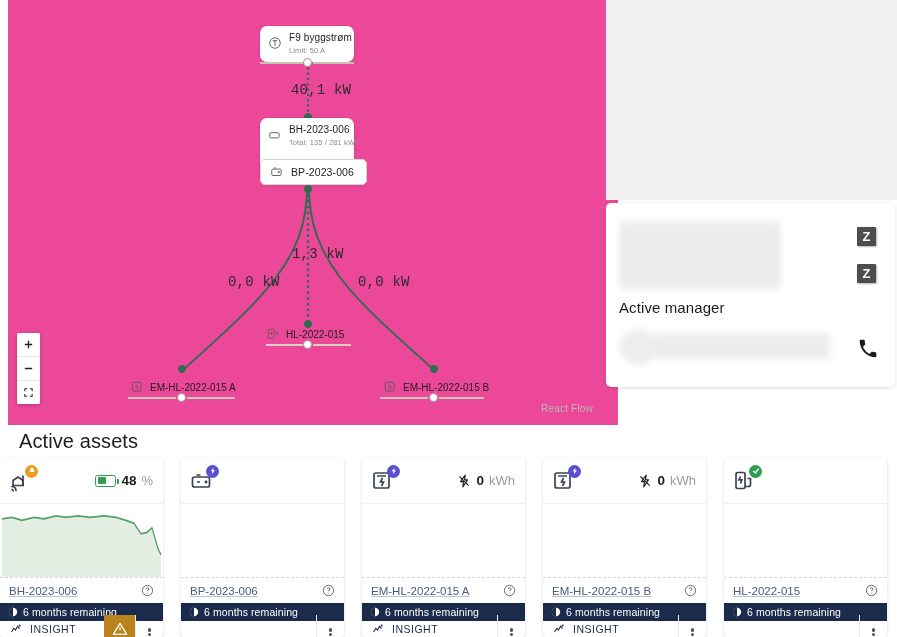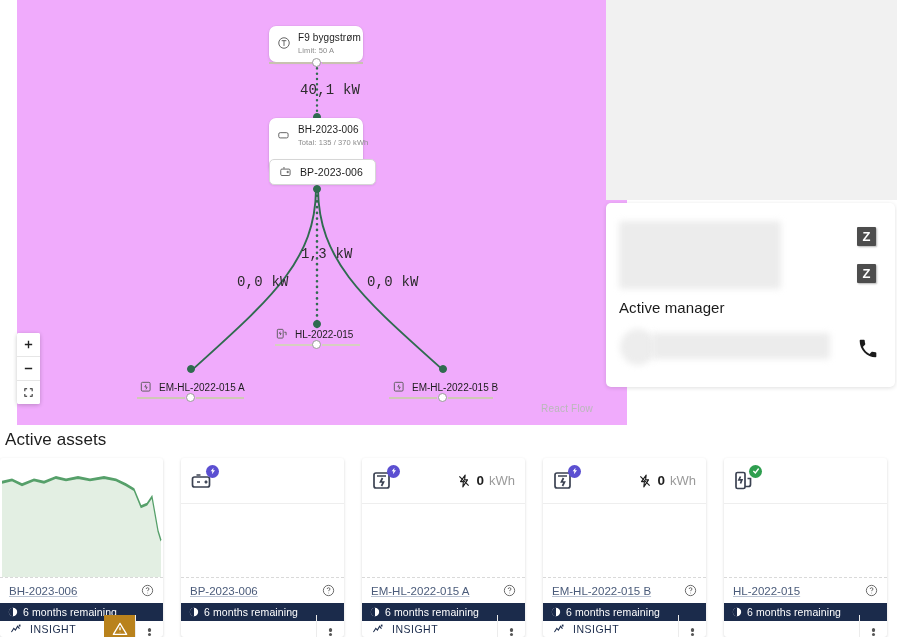--- a/index.html
+++ b/index.html
@@ -7,22 +7,22 @@
     margin: 0; padding: 0;
     width: 897px; height: 637px;
     background: #ffffff;
     font-family: "Liberation Sans", sans-serif;
     overflow: hidden;
   }
   #app { position: relative; width: 897px; height: 637px; background:#fff; }
 
   
   #flow-canvas {
-    position: absolute; left:17px; top:0; width:610px; height:425px;
-    background:#f0abfc; overflow:hidden;
+    position: absolute; left:8px; top:0; width:610px; height:425px;
+    background:#ec4899; overflow:hidden;
   }
   .flow-svg { position:absolute; left:0; top:0; width:610px; height:425px; }
 
   .edge-label {
     position:absolute; font-size:14px; color:#2b2b2b; letter-spacing:.2px;
     white-space:nowrap; font-family:Liberation Mono, monospace;
   }
 
   
   .node {
@@ -102,21 +102,21 @@
     background:#4d4d4d; color:#fff; border-radius:1px;
     font-size:13px; font-weight:bold; display:flex; align-items:center; justify-content:center;
     font-family:"Liberation Sans", sans-serif;
     box-shadow:1px 1px 2px rgba(0,0,0,.3);
   }
   #phone-icon { position:absolute; right:17px; top:136px; width:20px;height:20px; color:#1b1b1b; }
   #phone-icon svg { width:20px;height:20px; }
 
   
   #assets-title {
-    position:absolute; left:5px; top:430px; font-size:17px; color:#1d1d1d;
+    position:absolute; left:19px; top:430px; font-size:20px; color:#1d1d1d;
     letter-spacing:.1px;
   }
   #cards {
     position:absolute; left:0px; top:458px; width:897px; height:179px;
     display:flex; gap:18px; padding-left:0px;
   }
   .card {
     width:163px; background:#fff; border-radius:3px;
     box-shadow:0 1px 3px rgba(0,0,0,.16);
     display:flex; flex-direction:column; overflow:hidden;
@@ -224,21 +224,21 @@
 
     <div class="handle-dot" style="left:296px; top:113px;"></div>
     <div class="node" style="left:252px; top:118px; width:94px; padding-bottom:26px;">
       <span class="node-ico">
         <svg viewBox="0 0 24 24" fill="none" stroke="currentColor" stroke-width="1.6">
           <rect x="3" y="8" width="16" height="9" rx="2.5"></rect>
         </svg>
       </span>
       <span class="node-txt">
         <span class="node-title">BH-2023-006</span>
-        <span class="node-sub">Total: 135 / 370 kWh</span>
+        <span class="node-sub">Total: 135 / 281 kWh</span>
       </span>
     </div>
 
     <div class="pill-node" style="left:252px; top:159px;">
       <span class="node-ico">
         <svg viewBox="0 0 24 24" fill="none" stroke="currentColor" stroke-width="1.6">
           <rect x="3" y="7" width="16" height="11" rx="2"></rect>
             <path d="M7 5h3M13 12h4M15 10v4"></path>
         </svg>
       </span>
@@ -328,20 +328,41 @@
         <path d="M6.6 10.8c1.6 3.1 4.1 5.6 7.2 7.2l2.4-2.4c.3-.3.7-.4 1.1-.3 1.2.4 2.4.6 3.7.6.6 0 1 .4 1 1V21c0 .6-.4 1-1 1C10.9 22 2 13.1 2 2c0-.6.4-1 1-1h4.1c.6 0 1 .4 1 1 0 1.3.2 2.5.6 3.7.1.4 0 .8-.3 1.1l-2.4 2.4z"></path>
       </svg>
     </div>
   </div>
 
   <div id="assets-title">Active assets</div>
 
   <div id="cards">
 
     <div class="card">
+      <div class="card-head">
+        <span class="asset-ico">
+          <svg viewBox="0 0 24 24" fill="none" stroke="#3b4252" stroke-width="1.7" stroke-linecap="round">
+            <path d="M4 11.5L9 8l5 3.5v5H4z" fill="none"></path>
+            <path d="M3 17.5a4 4 0 0 1 4 4M3 20.5a1.2 1.2 0 0 1 1.2 1.2"></path>
+            <path d="M14 7v9.5"></path>
+          </svg>
+          <span class="badge orange">
+            <svg viewBox="0 0 24 24" fill="#fff">
+                <path d="M12 2a6 6 0 0 0-6 6v4l-2 3h16l-2-3V8a6 6 0 0 0-6-6z"></path>
+              </svg>
+          </span>
+        </span>
+        <span class="metric">
+          <span class="battery">
+              <i></i>
+            </span>
+          <b>48</b>
+          <span>%</span>
+        </span>
+      </div>
       <div class="card-chart">
         <svg viewBox="0 0 163 49" preserveAspectRatio="none">
           <path d="M2,10 L12,9 L22,11 L34,9 L44,10 L56,8 L66,9 L78,8 L90,9 L104,8 L116,9 L126,11 L134,13 L141,20 L147,19 L152,16 L158,30 L161,34 L161,49 L2,49 Z" fill="#e3efe3"></path>
           <path d="M2,10 L12,9 L22,11 L34,9 L44,10 L56,8 L66,9 L78,8 L90,9 L104,8 L116,9 L126,11 L134,13 L141,20 L147,19 L152,16 L158,30 L161,34" fill="none" stroke="#56a06a" stroke-width="1.2"></path>
         </svg>
       </div>
       <div class="card-name">
         <span class="nm">BH-2023-006</span>
         <span class="help-ico">
           <svg viewBox="0 0 24 24" fill="none" stroke="currentColor" stroke-width="1.8">

